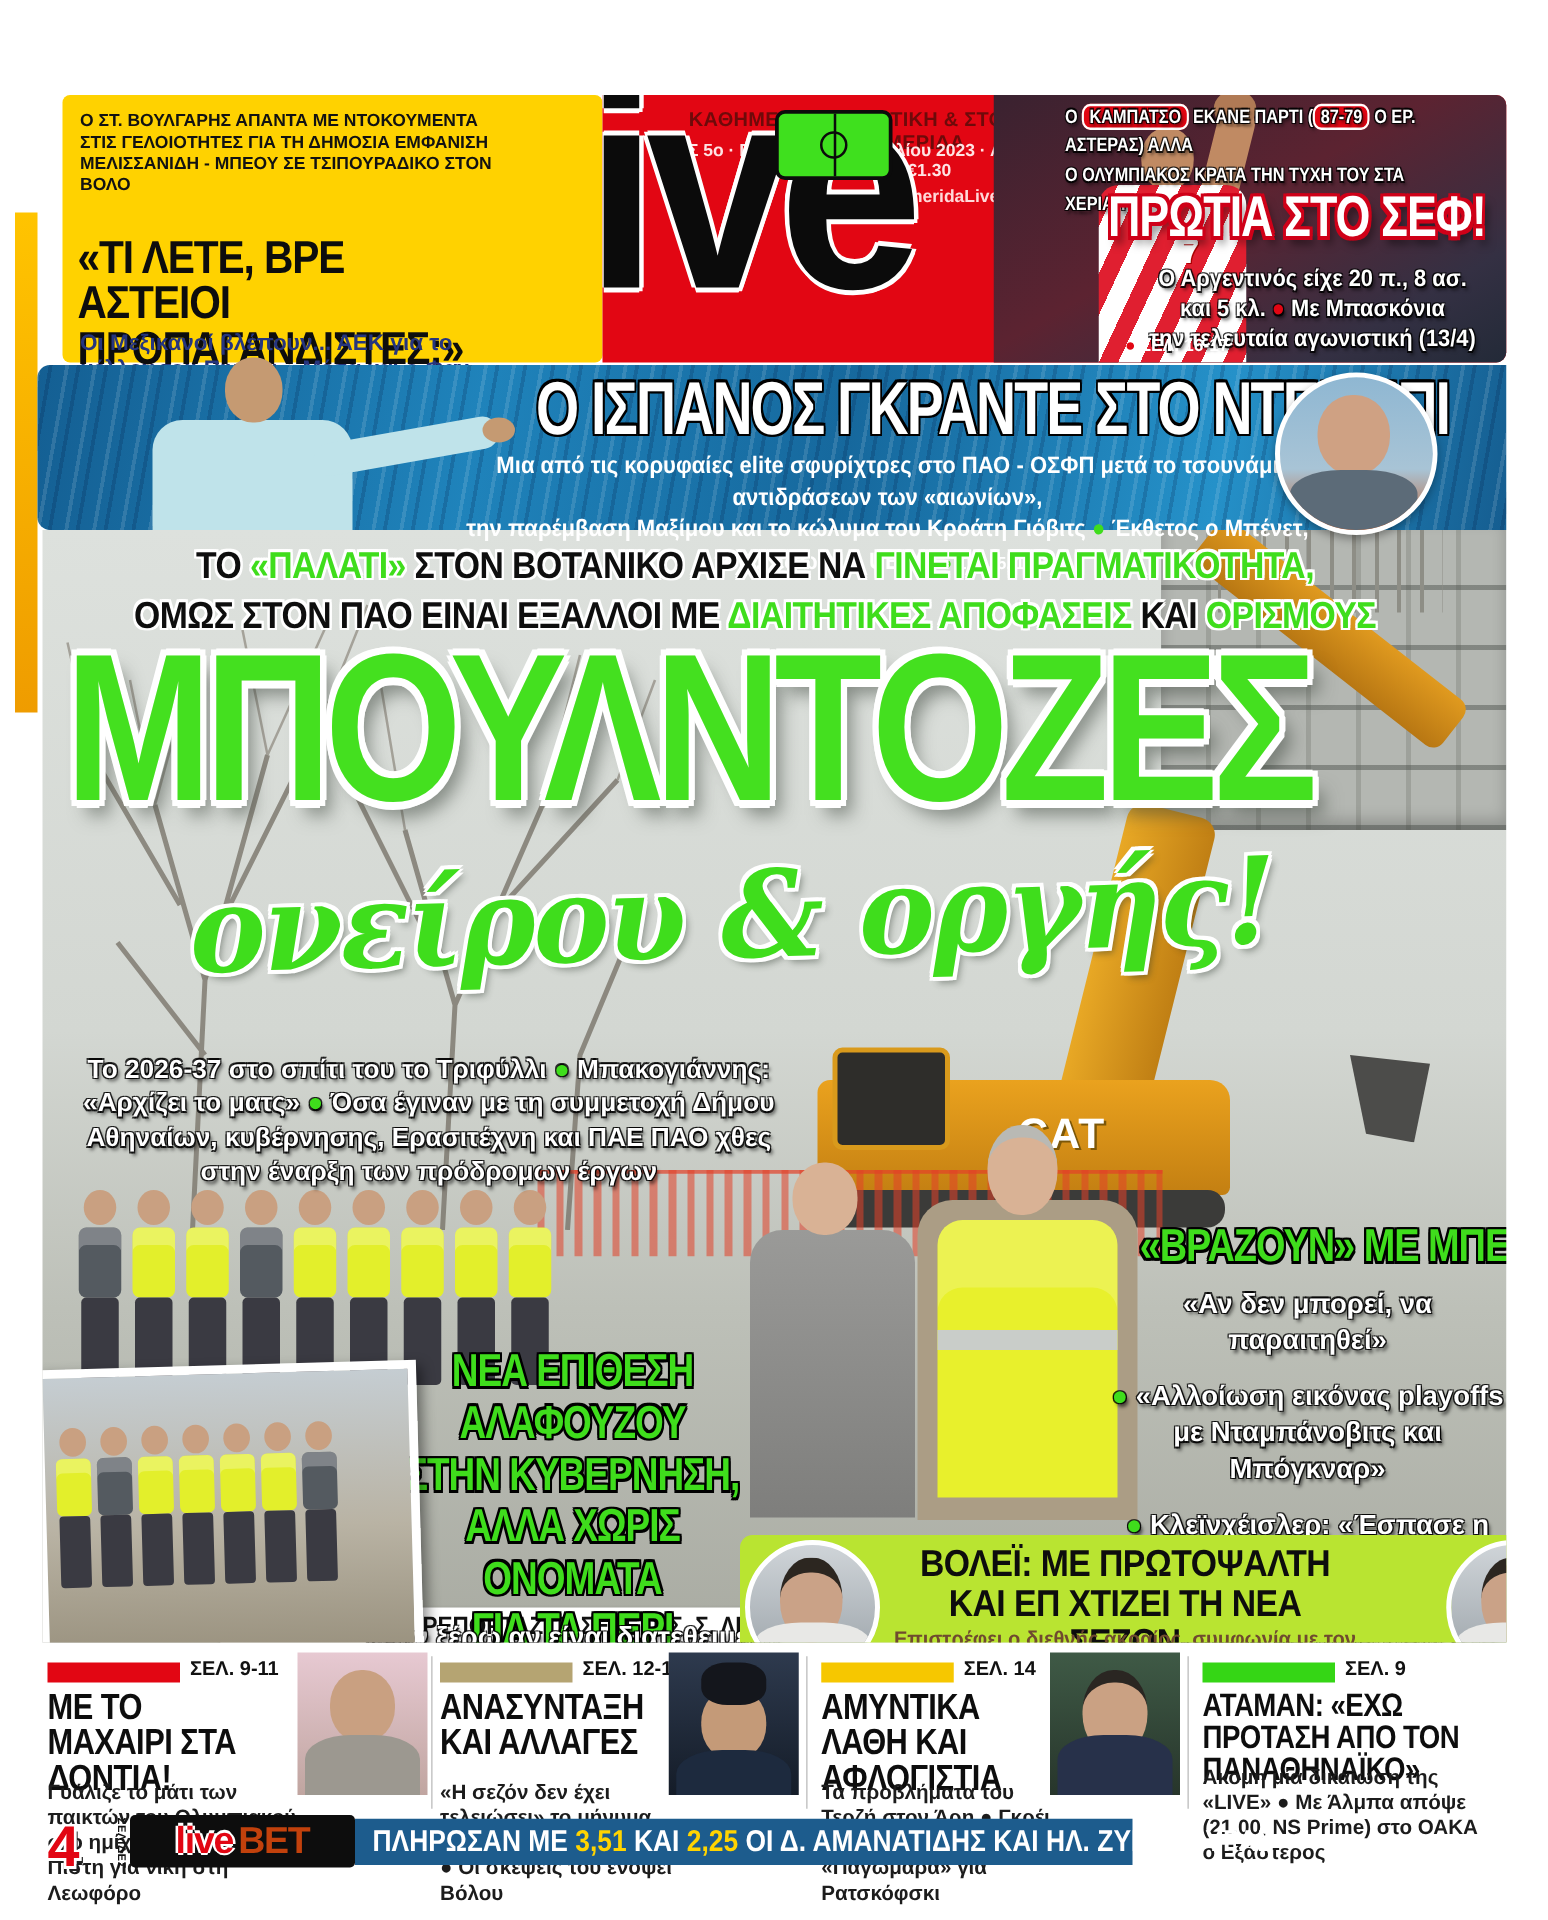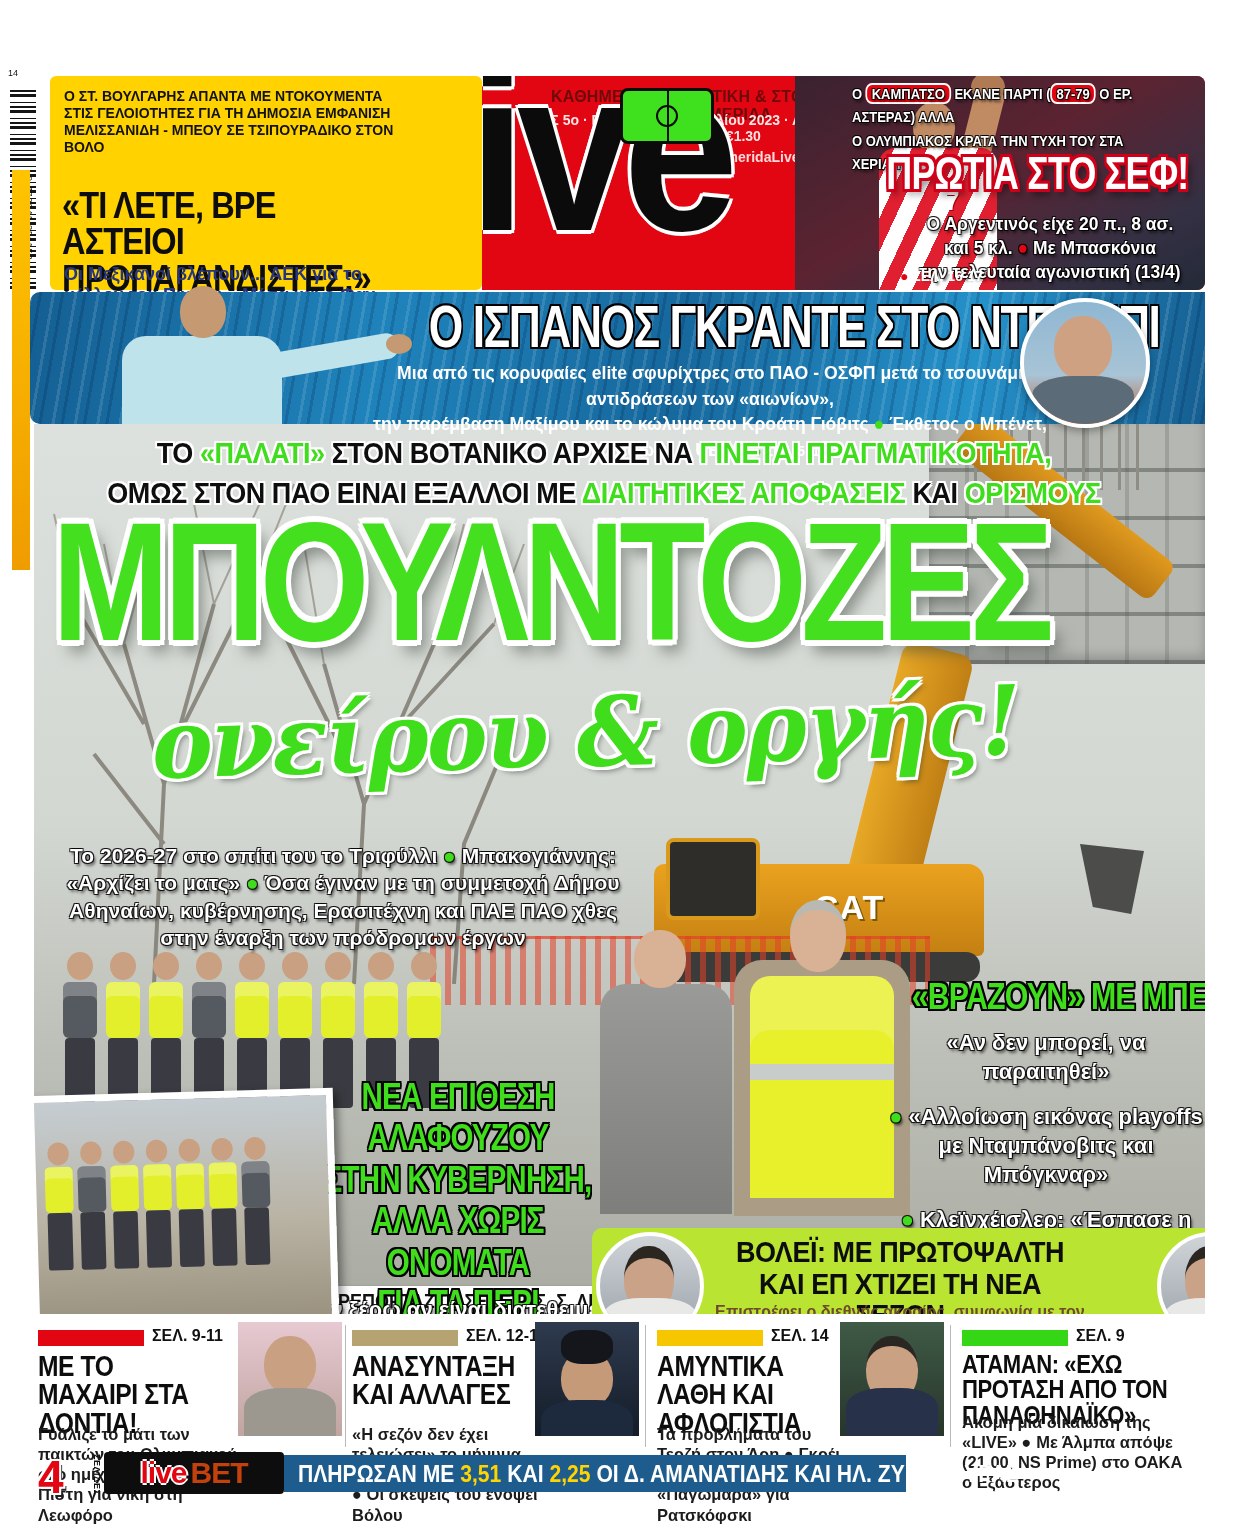--- a/index.html
+++ b/index.html
@@ -134,25 +134,20 @@
   .blue-bar .t{font-size:24px;font-weight:900;color:#fff;white-space:nowrap;transform:scaleX(.88);transform-origin:left center;}
   .odd{color:#ffd400;}
   .cyan-bar{left:916px;top:1455px;width:248px;height:37px;background:#2aa9c5;display:flex;align-items:center;justify-content:center;}
   .cyan-bar .t{font-size:21px;font-weight:900;color:#fff;white-space:nowrap;transform:scaleX(.8);}
 </style>
 </head>
 <body>
 
 <div class="page">
 
-  <div class="abs barcode-strip">
-    <div class="barcode-top">14</div>
-    <div class="barcode-bars"></div>
-    <div class="barcode-num">9 772241 251152</div>
-  </div>
   <div class="abs edge-stripe"></div>
 
   <div class="abs yellow-box">
     <div class="yb-kicker">Ο ΣΤ. ΒΟΥΛΓΑΡΗΣ ΑΠΑΝΤΑ ΜΕ ΝΤΟΚΟΥΜΕΝΤΑ ΣΤΙΣ ΓΕΛΟΙΟΤΗΤΕΣ ΓΙΑ ΤΗ ΔΗΜΟΣΙΑ ΕΜΦΑΝΙΣΗ ΜΕΛΙΣΣΑΝΙΔΗ - ΜΠΕΟΥ ΣΕ ΤΣΙΠΟΥΡΑΔΙΚΟ ΣΤΟΝ ΒΟΛΟ</div>
     <div class="yb-head">«ΤΙ ΛΕΤΕ, ΒΡΕ ΑΣΤΕΙΟΙ ΠΡΟΠΑΓΑΝΔΙΣΤΕΣ;»</div>
     <div class="yb-sub">
       <span>Οι Μεξικανοί βλέπουν... ΑΕΚ για το μέλλον του Πινέδα</span>
       <span> ● </span>
       <span>Μέσα και ο Φαν Βέερτ</span>
       <strong>&nbsp;<span>ΣΕΛ. 8-9</span></strong>
@@ -298,21 +293,21 @@
       <span>ΤΟ </span><span class="grn">«ΠΑΛΑΤΙ»</span><span> ΣΤΟΝ ΒΟΤΑΝΙΚΟ ΑΡΧΙΣΕ ΝΑ </span><span class="grn">ΓΙΝΕΤΑΙ ΠΡΑΓΜΑΤΙΚΟΤΗΤΑ,</span>
     </div>
     <div class="abs mk mk2 cx owt">
       <span>ΟΜΩΣ ΣΤΟΝ ΠΑΟ ΕΙΝΑΙ ΕΞΑΛΛΟΙ ΜΕ </span><span class="grn">ΔΙΑΙΤΗΤΙΚΕΣ ΑΠΟΦΑΣΕΙΣ</span><span> ΚΑΙ </span><span class="grn">ΟΡΙΣΜΟΥΣ</span>
     </div>
 
     <div class="abs big-head owt6 nw">ΜΠΟΥΛΝΤΟΖΕΣ</div>
     <div class="abs script-head cx owt3 nw">ονείρου &amp; οργής!</div>
 
     <div class="abs deck obt1">
-      <span>Το 2026-27 στο σπίτι του το Τριφύλλι</span>
+      <span>Το 2026-37 στο σπίτι του το Τριφύλλι</span>
       <span class="gdot"> ● </span>
       <span>Μπακογιάννης: «Αρχίζει το ματς»</span>
       <span class="gdot"> ● </span>
       <span>Όσα έγιναν με τη συμμετοχή Δήμου Αθηναίων, κυβέρνησης, Ερασιτέχνη και ΠΑΕ ΠΑΟ χθες στην έναρξη των πρόδρομων έργων</span>
     </div>
 
     <div class="abs benet-head cx obt nw">«ΒΡΑΖΟΥΝ» ΜΕ ΜΠΕΝΕΤ</div>
     <div class="abs benet-lines cx obt1">
       <p><span>«Αν δεν μπορεί, να παραιτηθεί»</span></p>
       <p><span class="gdot">● </span><span>«Αλλοίωση εικόνας playoffs με Νταμπάνοβιτς και Μπόγκναρ»</span></p>

